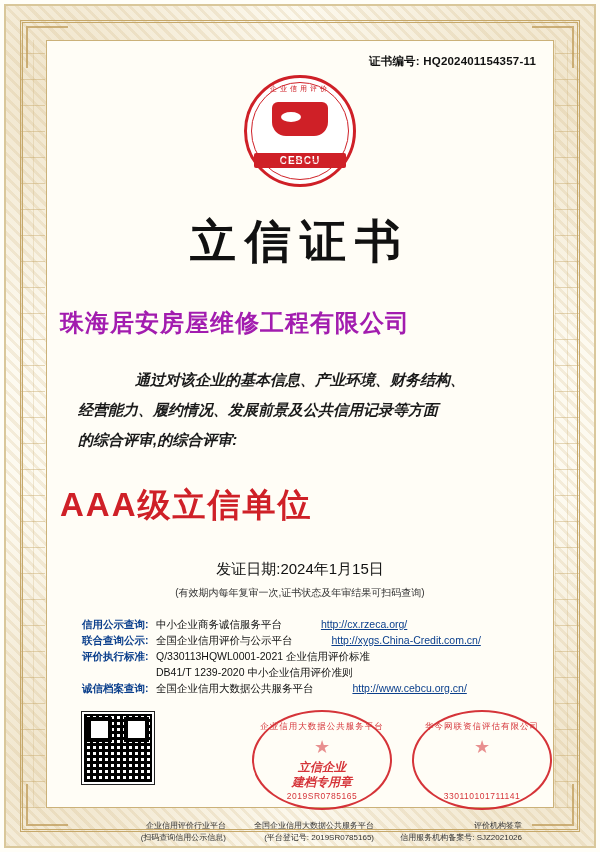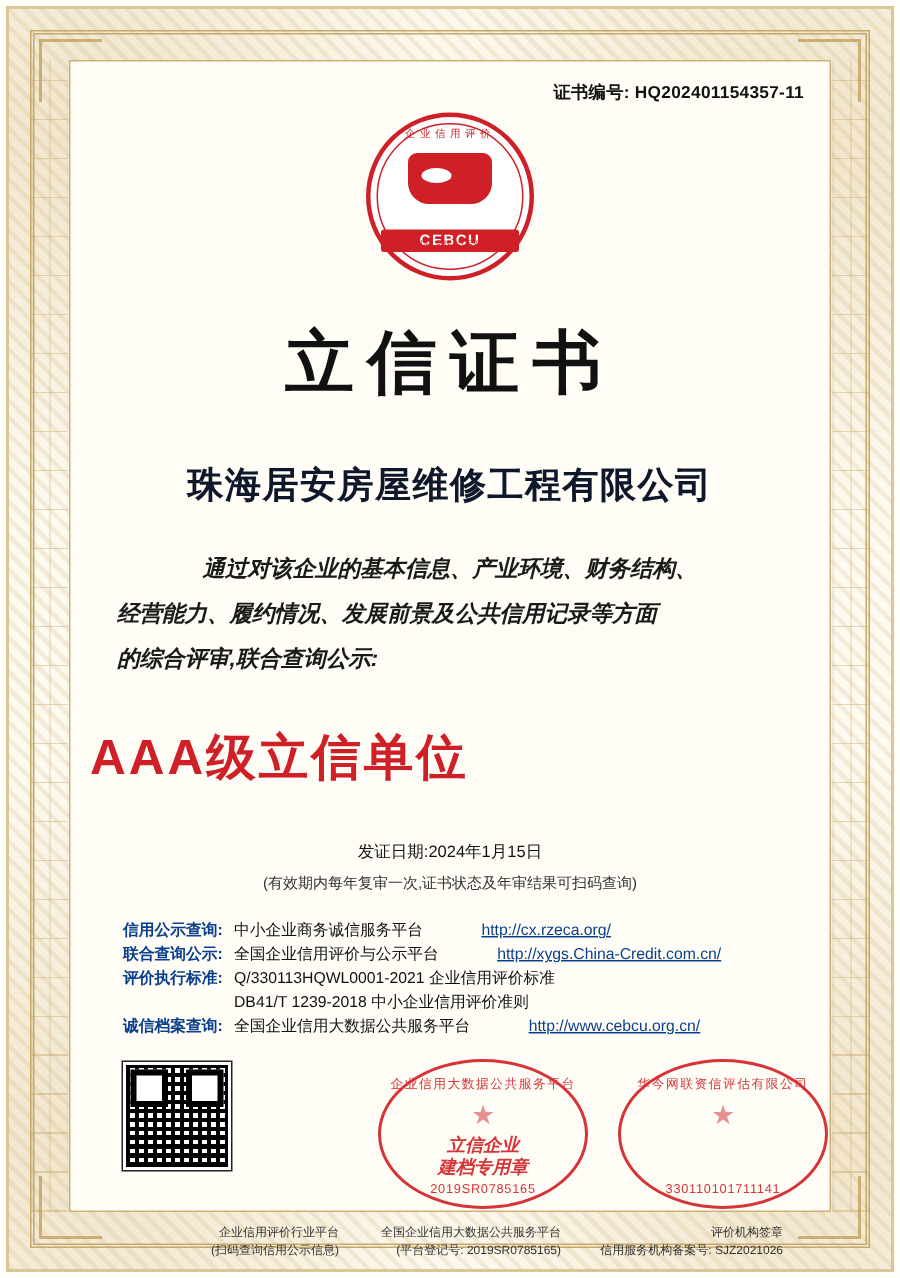--- a/index.html
+++ b/index.html
@@ -153,24 +153,23 @@
     text-align: center;
     font-size: 46px;
     font-weight: bold;
     color: #111;
     letter-spacing: 9px;
     margin-top: 24px;
     font-family: "DejaVu Serif", serif;
   }
 
   .company {
-    text-align: center;
     font-size: 24px;
     font-weight: bold;
-    color: #0f172a;
+    color: #a21caf;
     margin-top: 34px;
     letter-spacing: 1px;
   }
 
   .body-text {
     margin: 26px 18px 0 18px;
     font-size: 15px;
     color: #1a1a1a;
     line-height: 30px;
     text-align: justify;
@@ -184,21 +183,21 @@
     font-weight: bold;
     color: #cf2027;
     letter-spacing: 2px;
     margin-top: 28px;
   }
 
   .dates {
     display: flex;
     justify-content: center;
     gap: 34px;
-    font-size: 11px;
+    font-size: 15px;
     color: #111;
     margin-top: 32px;
   }
   .note {
     text-align: center;
     font-size: 10px;
     color: #333;
     margin-top: 7px;
   }
 
@@ -337,21 +336,21 @@
       </div>
     </div>
 
     <div class="title">立信证书</div>
 
     <div class="company">珠海居安房屋维修工程有限公司</div>
 
     <div class="body-text">
       <div class="l1">通过对该企业的基本信息、产业环境、财务结构、</div>
       <div>经营能力、履约情况、发展前景及公共信用记录等方面</div>
-      <div>的综合评审,联合查询公示:</div>
+      <div>的综合评审,的综合评审:</div>
     </div>
 
     <div class="grade">AAA级立信单位</div>
 
     <div class="dates">
       <div>
         <span>发证日期:</span><span>2024年1月15日</span>
       </div>
     </div>
     <div class="note">(有效期内每年复审一次,证书状态及年审结果可扫码查询)</div>
@@ -367,21 +366,21 @@
         <span class="lbl">联合查询公示:</span>
         <span class="val">全国企业信用评价与公示平台</span>
         <span>&nbsp;</span>
         <a class="url" href="#">http://xygs.China-Credit.com.cn/</a>
       </div>
       <div class="row">
         <span class="lbl">评价执行标准:</span>
         <span class="val">Q/330113HQWL0001-2021 企业信用评价标准</span>
       </div>
       <div class="row indent">
-        <span class="val">DB41/T 1239-2018 中小企业信用评价准则</span>
+        <span class="val">DB41/T 1239-2020 中小企业信用评价准则</span>
       </div>
       <div class="row">
         <span class="lbl">诚信档案查询:</span>
         <span class="val">全国企业信用大数据公共服务平台</span>
         <span>&nbsp;</span>
         <a class="url" href="#">http://www.cebcu.org.cn/</a>
       </div>
     </div>
 
     <div class="seals">

